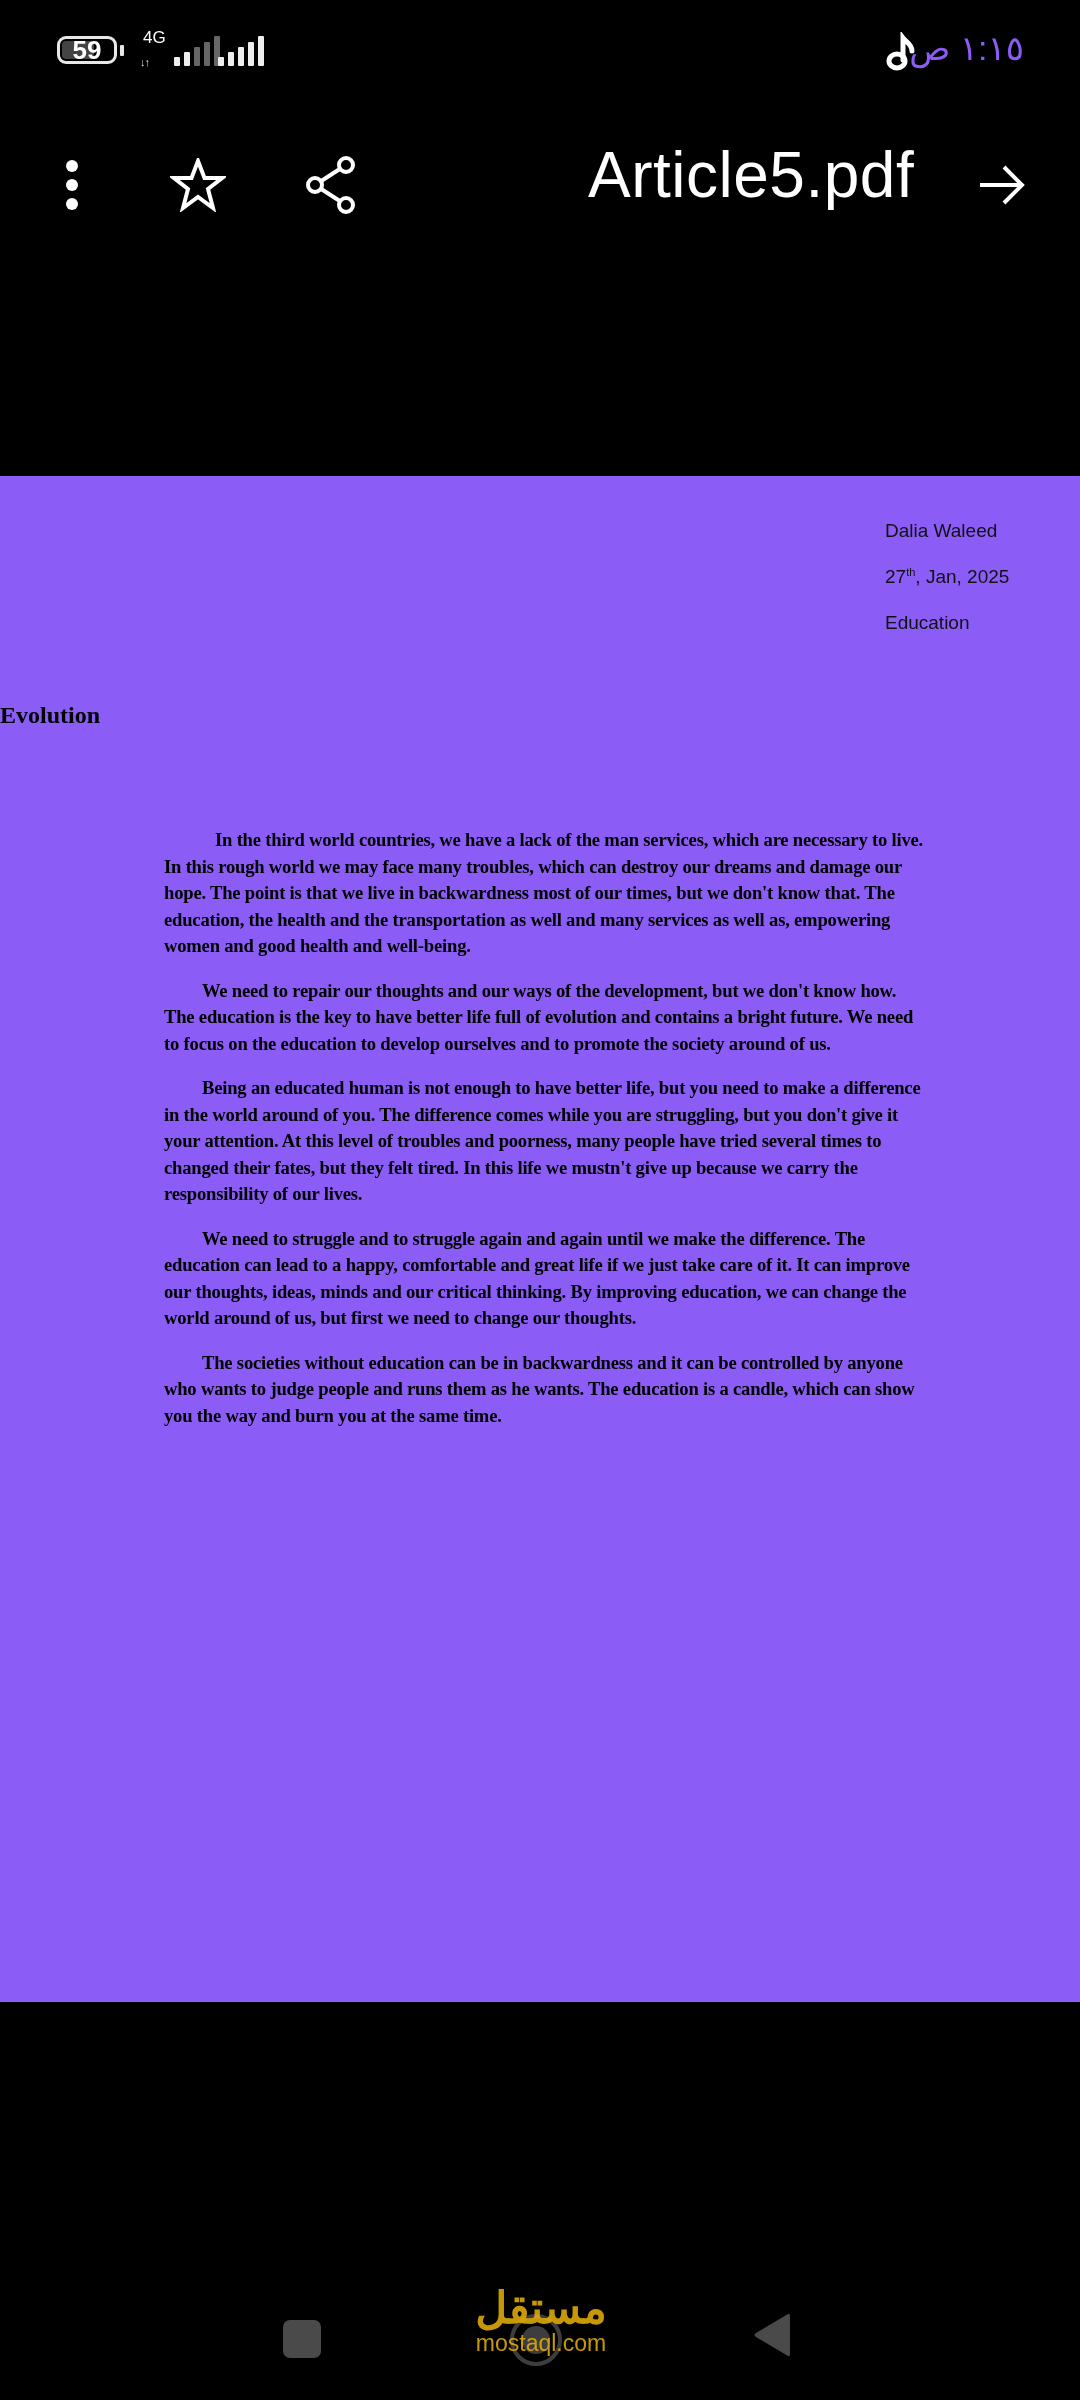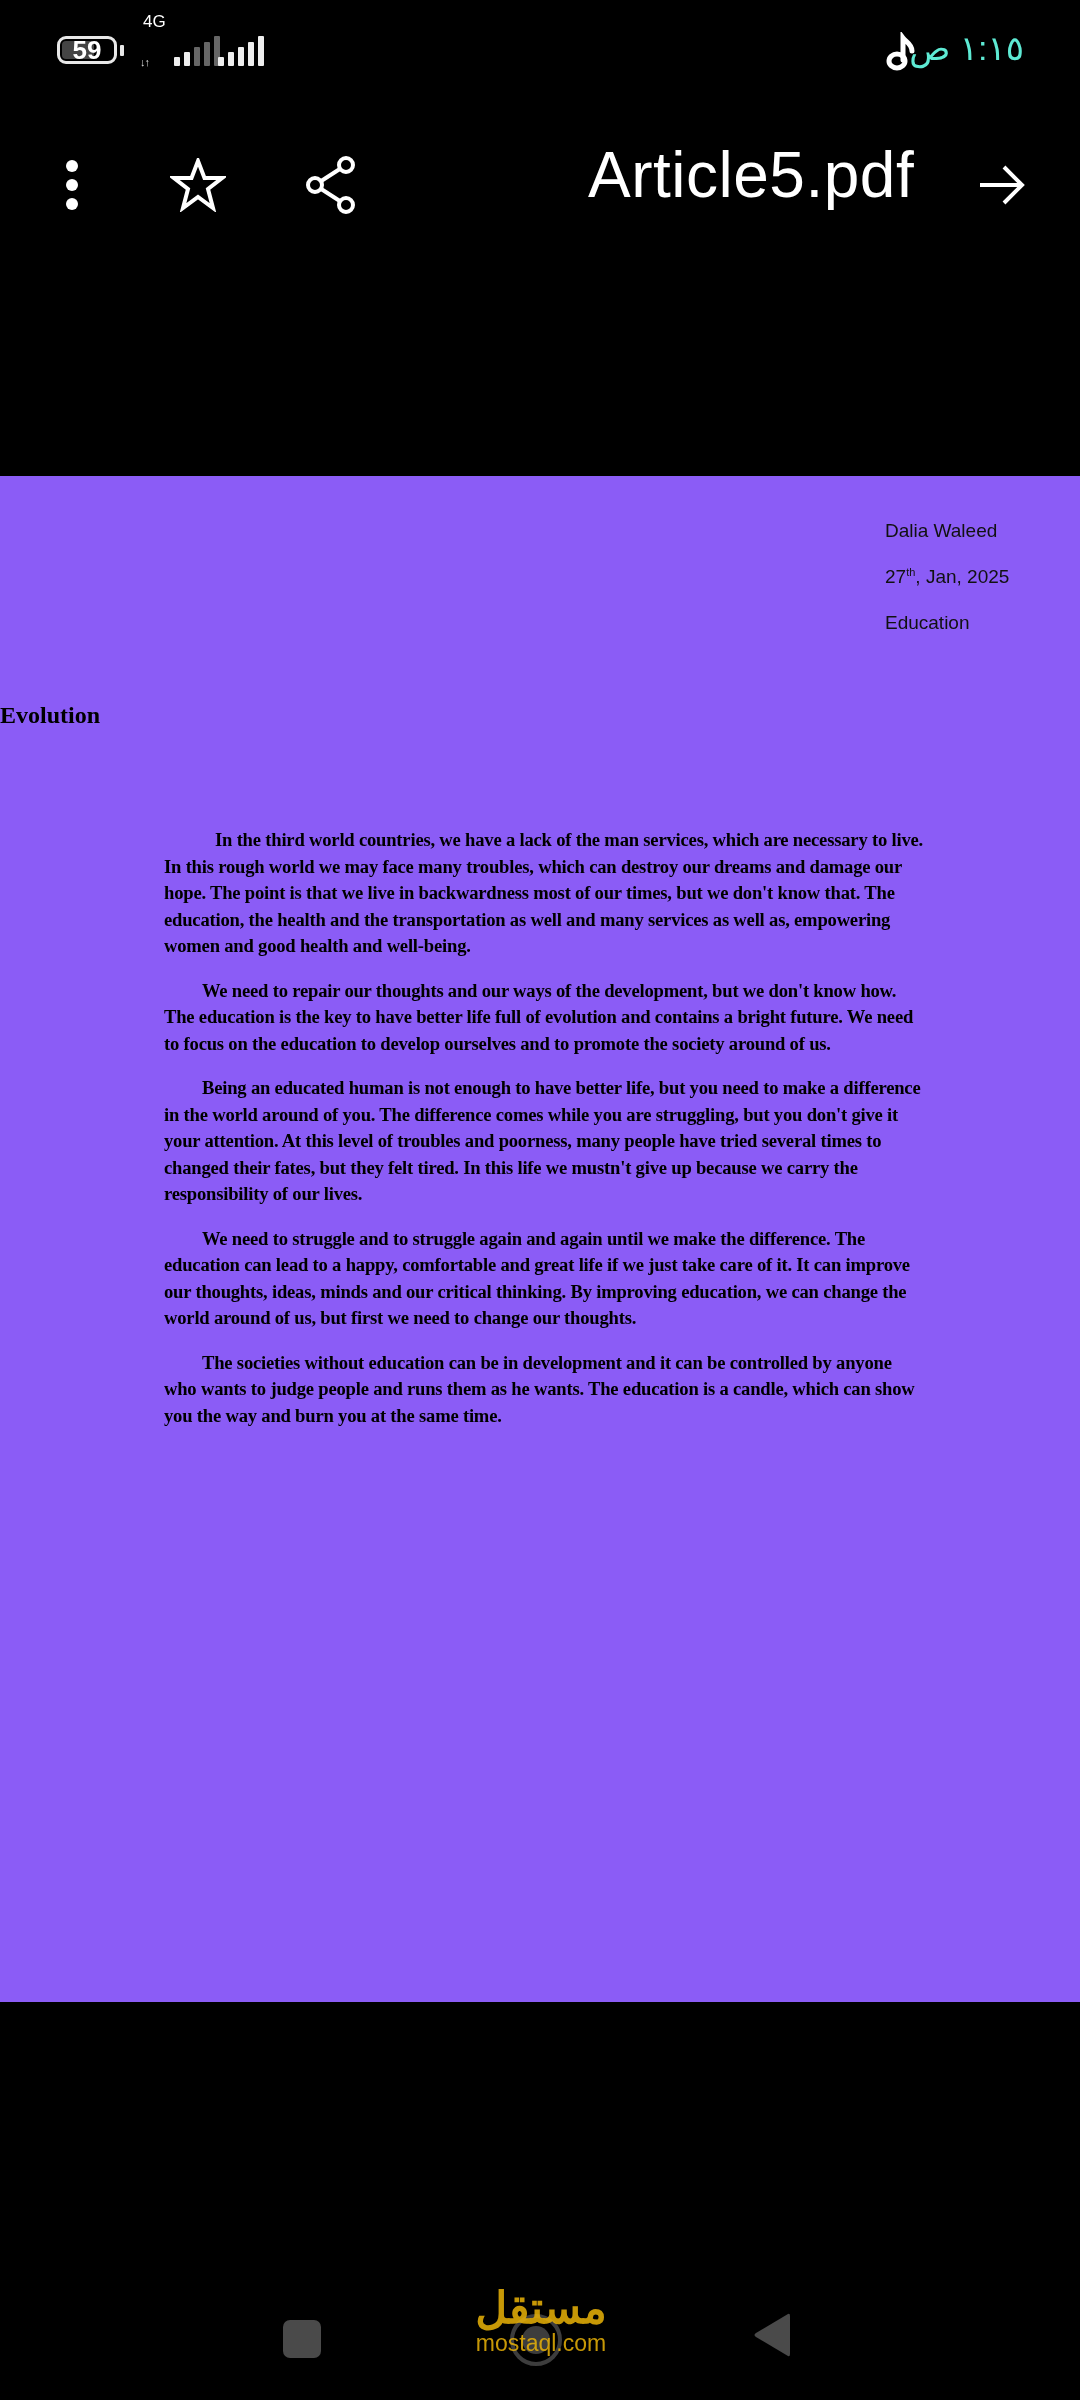--- a/index.html
+++ b/index.html
@@ -12,27 +12,27 @@
   .battery {
     position:absolute; left:57px; top:36px; width:60px; height:28px;
     border:3px solid #e8e8e8; border-radius:9px; box-sizing:border-box; overflow:hidden;
   }
   .battery-fill { position:absolute; left:2px; top:2px; bottom:2px; width:60%; background:#444; border-radius:4px; }
   .battery-text {
     position:absolute; left:0; right:0; top:0; bottom:0; text-align:center;
     color:#fff; font-size:26px; line-height:22px; font-weight:bold;
   }
   .battery-cap { position:absolute; left:120px; top:45px; width:4px; height:11px; background:#e8e8e8; border-radius:1px; }
-  .net-type { position:absolute; left:143px; top:12px; color:#fff; font-size:17px; }
+  .net-type { position:absolute; left:143px; top:28px; color:#fff; font-size:17px; }
   .arrows { position:absolute; left:140px; top:56px; color:#ddd; font-size:11px; letter-spacing:-1px; }
   .sig { position:absolute; display:flex; align-items:flex-end; gap:4px; }
   .sig span { display:block; width:6px; border-radius:1px; }
   .sig1 { left:160px; top:36px; height:30px; }
   .sig2 { left:218px; top:36px; height:30px; }
-  .clock { position:absolute; right:56px; top:28px; color:#5eead4; font-size:34px; direction:rtl; }
+  .clock { position:absolute; right:56px; top:28px; color:#8b5cf6; font-size:34px; direction:rtl; }
   .music-icon { position:absolute; left:886px; top:32px; }
 
   
   .top-bar { position:absolute; left:0; top:130px; width:1080px; height:110px; }
   .tb-btn { position:absolute; top:20px; width:70px; height:70px; display:flex; align-items:center; justify-content:center; cursor:pointer; }
   .title { position:absolute; left:588px; top:8px; color:#fff; font-size:64px; letter-spacing:0.5px; }
 
   
   .page {
     position:absolute; left:0; top:476px; width:1080px; height:1526px; background:#8b5cf6;
@@ -132,21 +132,21 @@
     <div>Education</div>
   </div>
 
   <div class="doc-title">Evolution</div>
 
   <div class="body">
     <p class="first">In the third world countries, we have a lack of the man services, which are necessary to live. In this rough world we may face many troubles, which can destroy our dreams and damage our hope. The point is that we live in backwardness most of our times, but we don't know that. The education, the health and the transportation as well and many services as well as, empowering women and good health and well-being.</p>
     <p>We need to repair our thoughts and our ways of the development, but we don't know how. The education is the key to have better life full of evolution and contains a bright future. We need to focus on the education to develop ourselves and to promote the society around of us.</p>
     <p>Being an educated human is not enough to have better life, but you need to make a difference in the world around of you. The difference comes while you are struggling, but you don't give it your attention. At this level of troubles and poorness, many people have tried several times to changed their fates, but they felt tired. In this life we mustn't give up because we carry the responsibility of our lives.</p>
     <p>We need to struggle and to struggle again and again until we make the difference. The education can lead to a happy, comfortable and great life if we just take care of it. It can improve our thoughts, ideas, minds and our critical thinking. By improving education, we can change the world around of us, but first we need to change our thoughts.</p>
-    <p>The societies without education can be in development and it can be controlled by anyone who wants to judge people and runs them as he wants. The education is a candle, which can show you the way and burn you at the same time.</p>
+    <p>The societies without education can be in backwardness and it can be controlled by anyone who wants to judge people and runs them as he wants. The education is a candle, which can show you the way and burn you at the same time.</p>
   </div>
 </div>
 
 <div class="nav">
   <div class="nav-recents"></div>
   <div class="nav-home">
     <div class="nav-home-inner"></div>
   </div>
   <div class="watermark">
     <div class="ar">مستقل</div>

